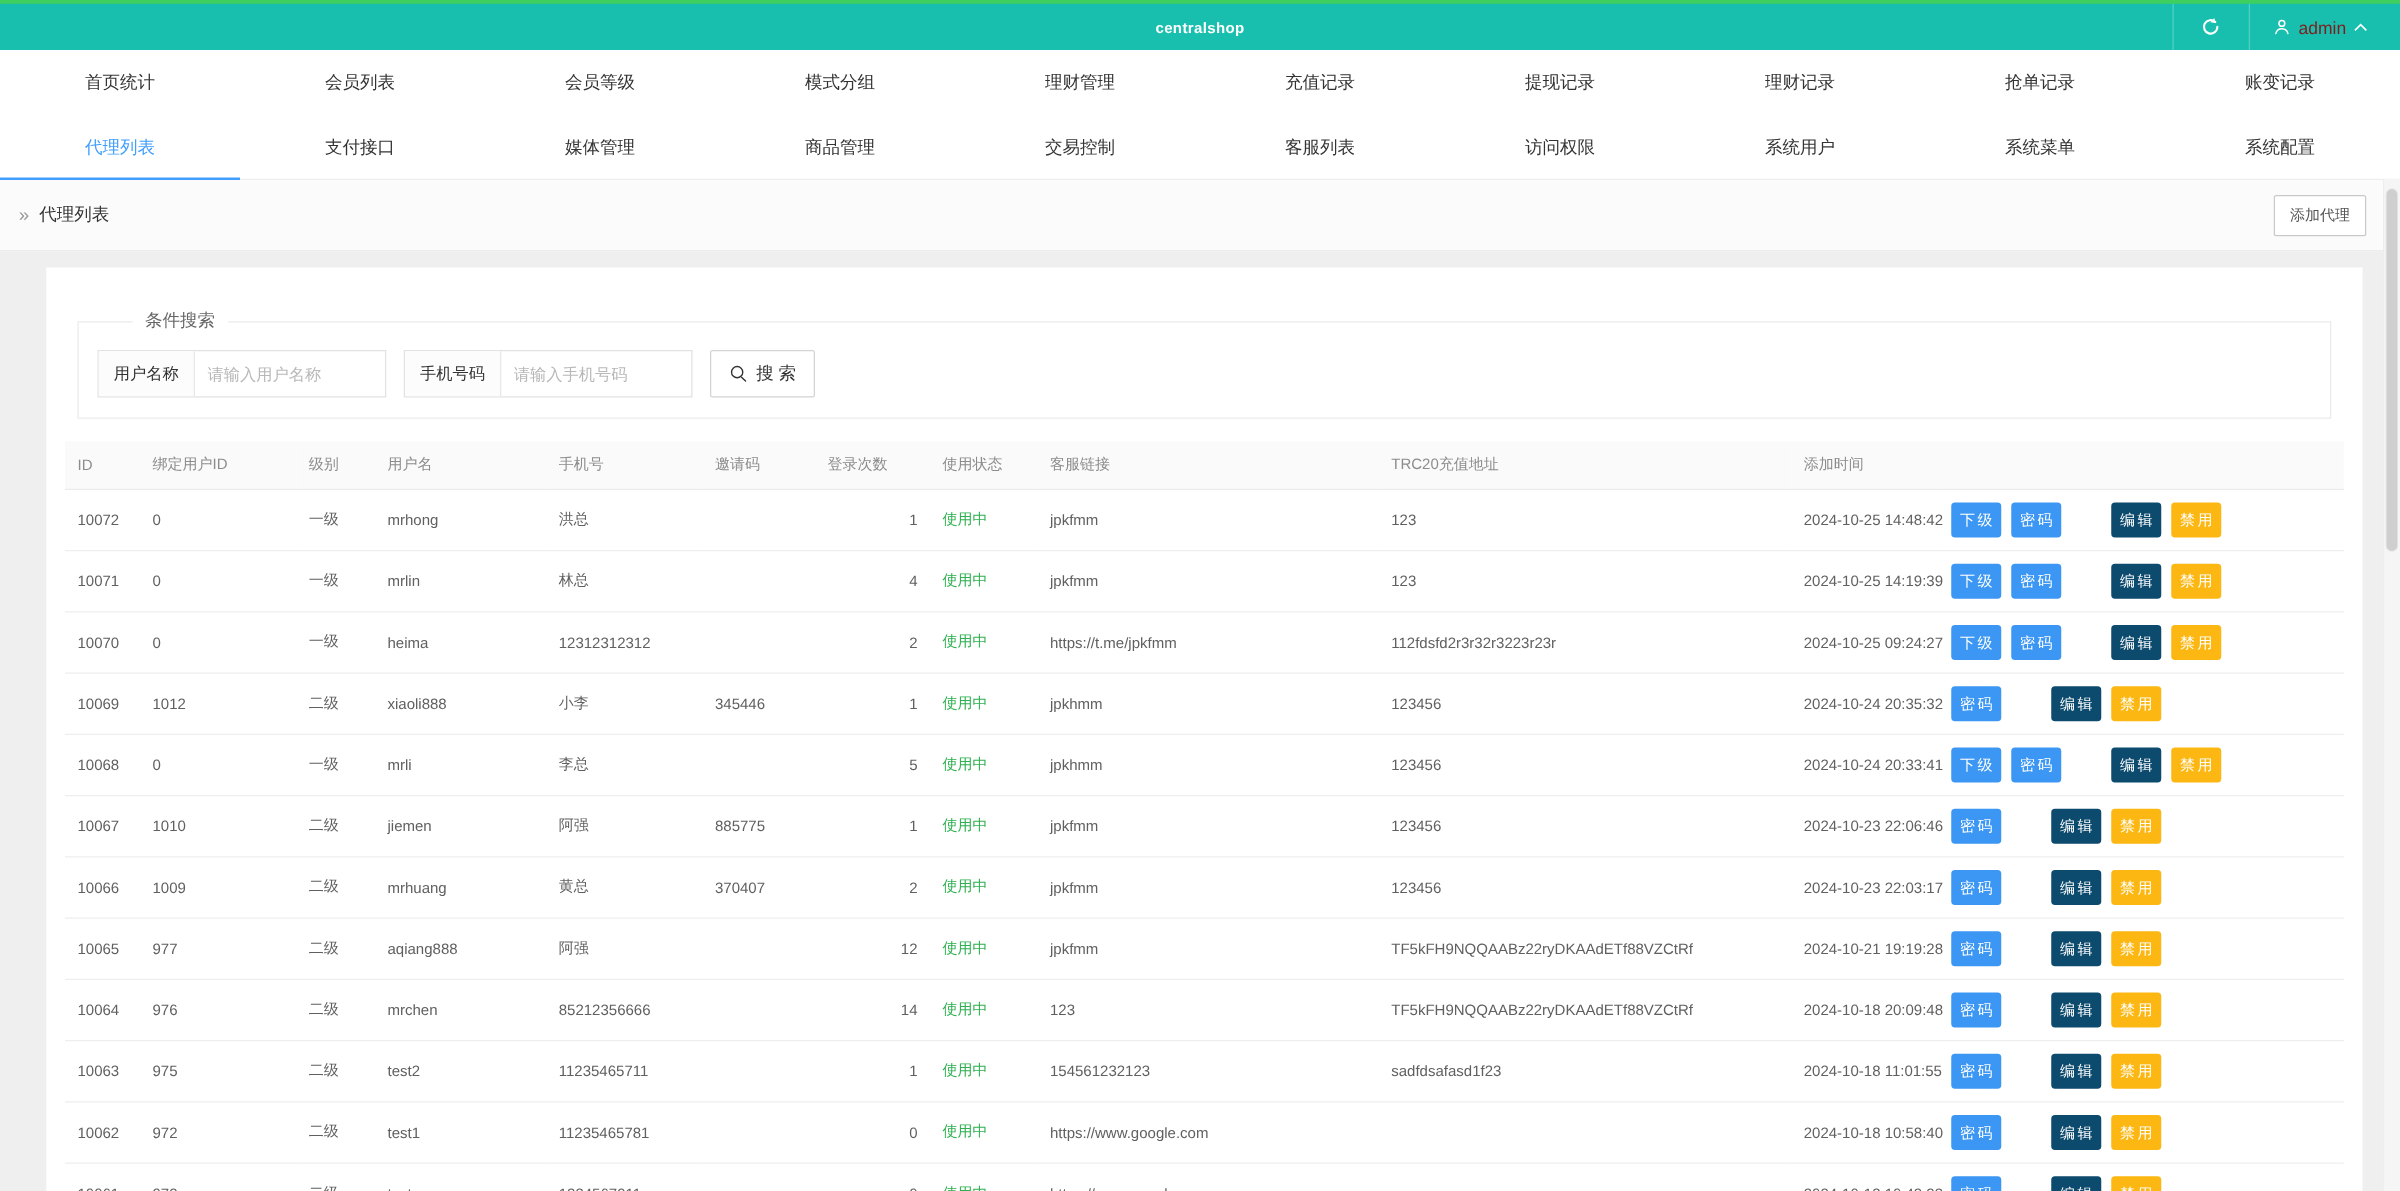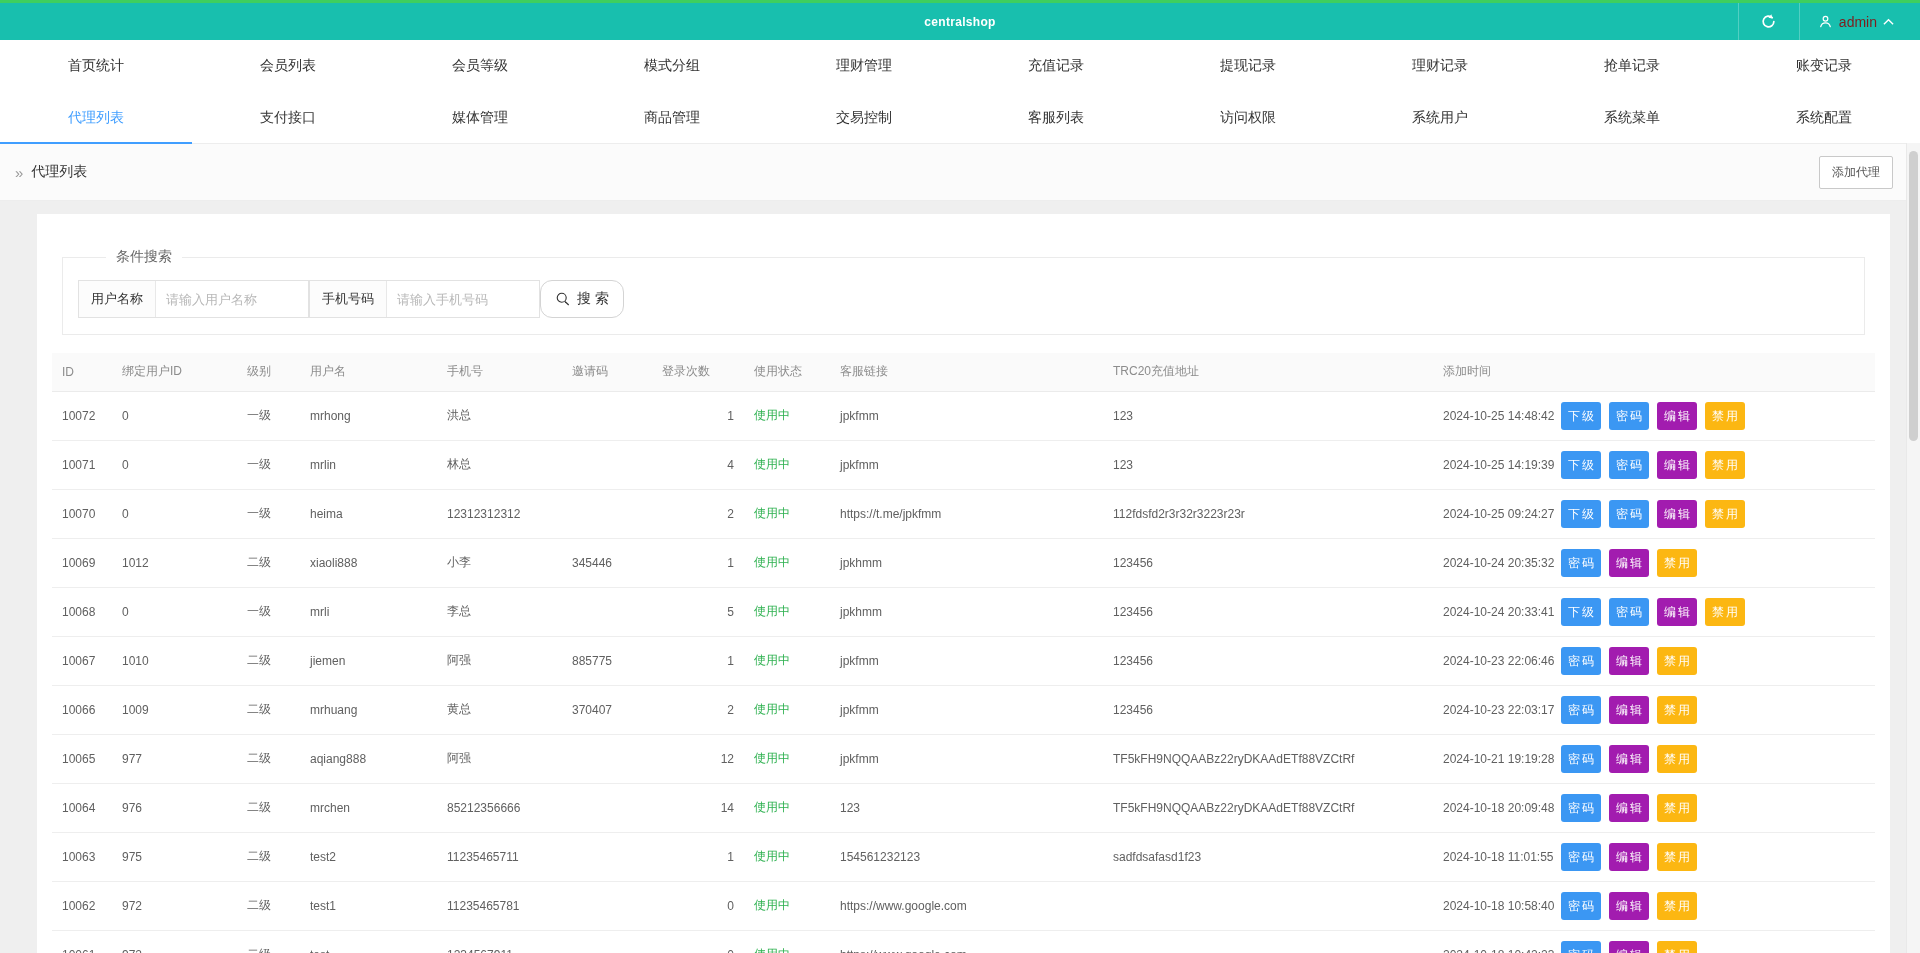--- a/index.html
+++ b/index.html
@@ -63,36 +63,36 @@
   .panel {
     margin:13px 30px 0 37px; background:#fff; min-height:720px;
     padding:20px 15px 10px;
   }
   fieldset.search-set {
     border:1px solid #ebebeb; margin:14px 10px 0; padding:14px 15px 16px;
   }
   fieldset.search-set legend {
     margin-left:28px; padding:0 10px; font-size:14px; color:#666;
   }
-  .search-row { display:flex; align-items:center; }
+  .search-row { display:flex; align-items:center; gap:14px; }
   .field-group {
     display:flex; align-items:stretch; border:1px solid #e2e2e2; height:38px; background:#fff;
   }
   .field-label {
     display:flex; align-items:center; padding:0 12px; font-size:13px; color:#333;
     background:#fcfcfc; border-right:1px solid #e8e8e8; white-space:nowrap;
   }
   .field-input {
     border:none; outline:none; width:152px; padding:0 10px; font-size:13px; color:#a16207;
     font-family:inherit; background:transparent;
   }
   .field-input::placeholder { color:#b8b8b8; }
   .search-btn {
     display:flex; align-items:center; gap:6px; height:38px; padding:0 14px;
-    background:#fff; border:1px solid #d4d4d4; border-radius:12px;
+    background:#fff; border:1px solid #d4d4d4; border-radius:2px;
     font-size:14px; color:#333; cursor:pointer; font-family:inherit;
   }
 
   
   table.data { width:100%; border-collapse:collapse; table-layout:fixed; margin-top:18px; }
   table.data th {
     background:#fafafa; height:38px; font-size:12px; font-weight:normal; color:#8c8c8c;
     text-align:left; padding:0 10px; border-bottom:1px solid #ebebeb; white-space:nowrap;
   }
   table.data td {
@@ -100,21 +100,21 @@
     border-bottom:1px solid #eeeeee; white-space:nowrap;
   }
   td.col-logins { text-align:right; padding-right:56px; }
   .status-green { color:#2eb150; }
   .act-btn {
     display:inline-block; min-width:38px; height:28px; line-height:28px; text-align:center;
     border:none; border-radius:3px; color:#fff; font-size:12px; letter-spacing:2px;
     padding:0 5px 0 7px; margin-right:8px; cursor:pointer; font-family:inherit;
   }
   .act-blue   { background:#3b97f3; }
-  .act-green  { background:#a21caf; }
+  .act-green  { background:#0c4a6e;margin-left:32px; }
   .act-yellow { background:#fcb712; }
 
   
   .scrollbar {
     position:fixed; top:143px; right:0; bottom:0; width:14px;
     background:#f5f5f5; border-left:1px solid #e9e9e9;
   }
   .scrollbar .thumb {
     position:absolute; top:8px; left:2px; width:9px; height:290px;
     background:#cfcfcf; border-radius:5px;

